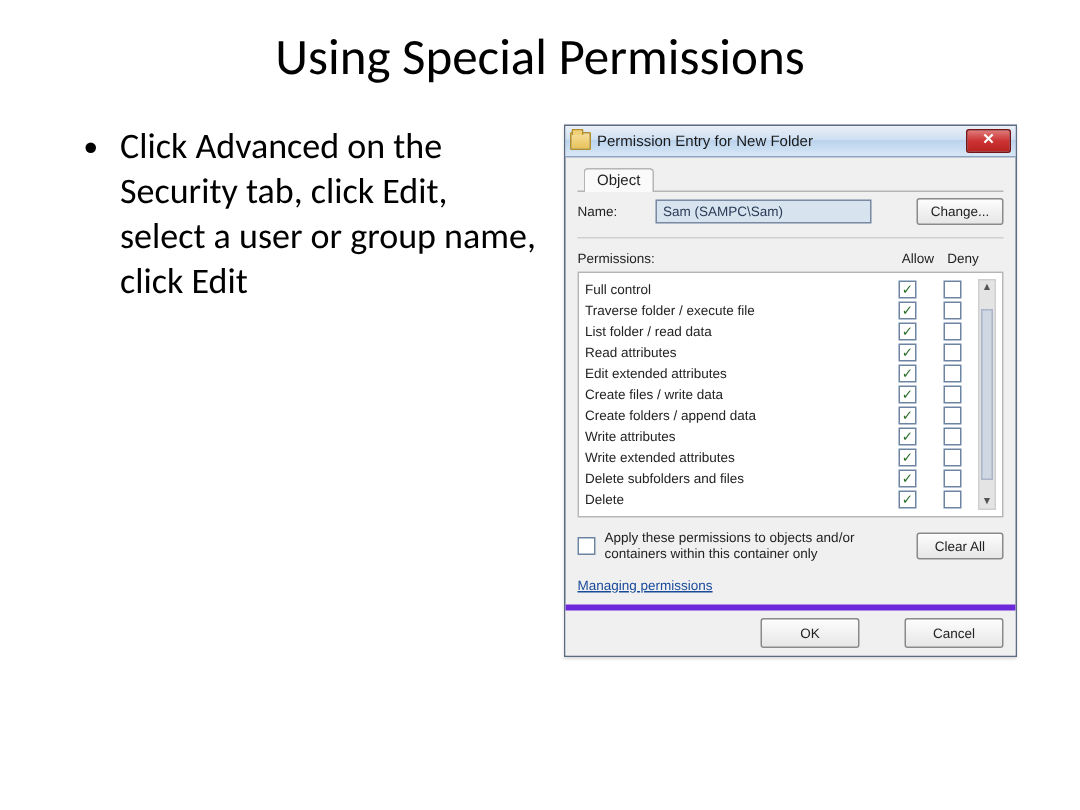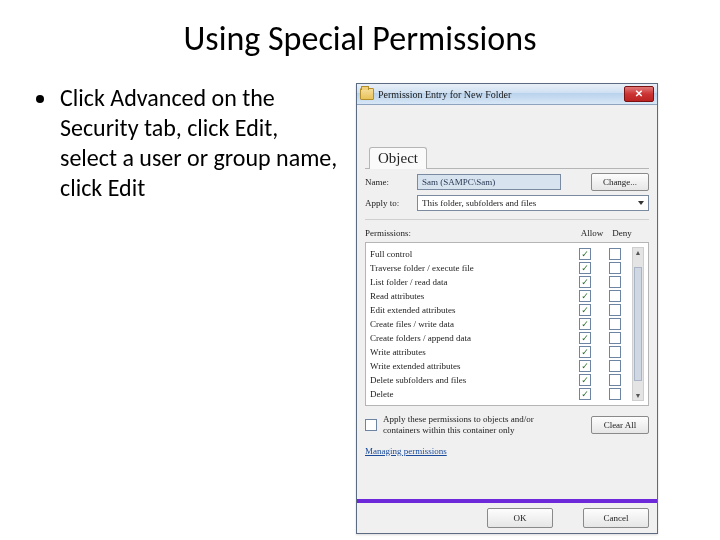--- a/index.html
+++ b/index.html
@@ -12,44 +12,43 @@
   }
   .slide-title {
     text-align: center;
     font-size: 34px;
     margin: 18px 0 24px;
     font-weight: 400;
     color: #000;
   }
   .content-row {
     display: flex;
-    padding: 0 40px 0 38px;
+    padding: 0 40px 0 58px;
     gap: 18px;
   }
   .bullet-col {
     flex: 0 0 300px;
     font-size: 24px;
     line-height: 1.25;
     color: #000;
   }
   ul.bullets { list-style: disc; padding-left: 20px; margin: 0; }
   ul.bullets li { padding-left: 2px; }
 
   
   .dlg {
     flex: 0 0 300px;
     border: 1px solid #5a6b82;
     background: #f0f0f0;
-    font-family: Liberation Serif, serif;
+    font-family: Liberation Sans, sans-serif;
     font-size: 9px;
     color: #222;
     display: flex;
     flex-direction: column;
     box-shadow: 0 1px 2px rgba(0,0,0,.15);
-    gap: 35px;
   }
   .dlg-titlebar {
     height: 20px;
     background: linear-gradient(#e9eff7, #cfe0f2 45%, #b9d2ec 46%, #d8e7f6);
     border-bottom: 1px solid #8ea3bd;
     display: flex;
     align-items: center;
     padding: 0 3px;
     gap: 4px;
   }
@@ -77,21 +76,21 @@
     line-height: 1;
   }
   .dlg-body { padding: 6px 8px 8px; display: flex; flex-direction: column; gap: 4px; }
   .tab-strip { border-bottom: 1px solid #b5b5b5; padding: 0 4px; }
   .tab {
     display: inline-block; padding: 2px 8px;
     border: 1px solid #b5b5b5; border-bottom: none;
     border-radius: 3px 3px 0 0;
     background: #fafafa;
     position: relative; top: 1px;
-    font-size: 15px;
+    font-size: 10px;
   }
   .form-row { display: flex; align-items: center; gap: 6px; }
   .lbl { width: 46px; }
   .name-box {
     flex: 1; height: 14px; border: 1px solid #7a8aa0;
     background: #d8e3f0; padding: 0 4px; display: flex; align-items: center;
     font-size: 9px; color: #2a3b55; overflow: hidden; text-align: right;
   }
   .btn {
     height: 16px; padding: 0 6px;
@@ -154,27 +153,20 @@
       <div class="tab-strip">
         <span class="tab">Object</span>
       </div>
 
       <div class="form-row">
         <span class="lbl">Name:</span>
         <span class="name-box">Sam (SAMPC\Sam)</span>
         <span class="btn">Change...</span>
       </div>
 
-      <div class="form-row">
-        <span class="lbl">Apply to:</span>
-        <span class="select">
-          <span>This folder, subfolders and files</span>
-          <span class="chev"></span>
-        </span>
-      </div>
 
       <hr class="divider">
 
       <div class="perm-head">
         <span class="ph-label">Permissions:</span>
         <span class="col-h">Allow</span>
         <span class="col-h">Deny</span>
         <span style="width:12px"></span>
       </div>
 

